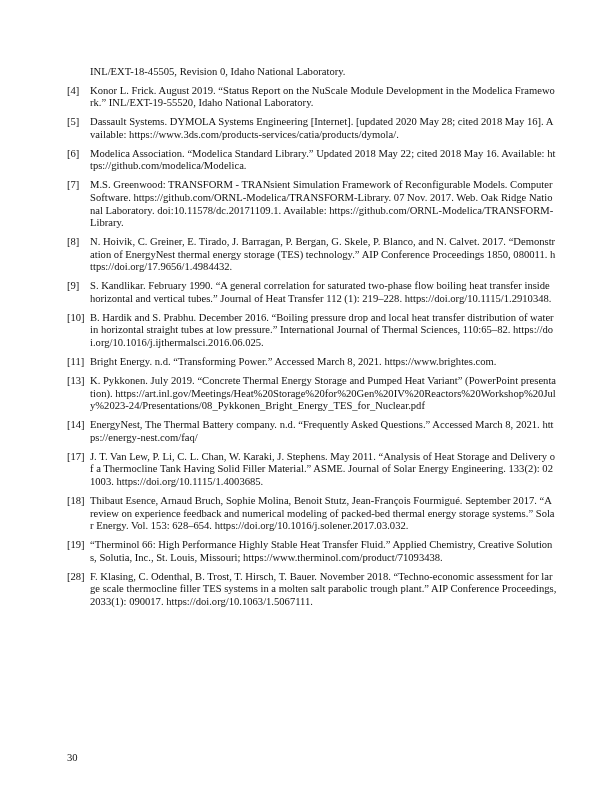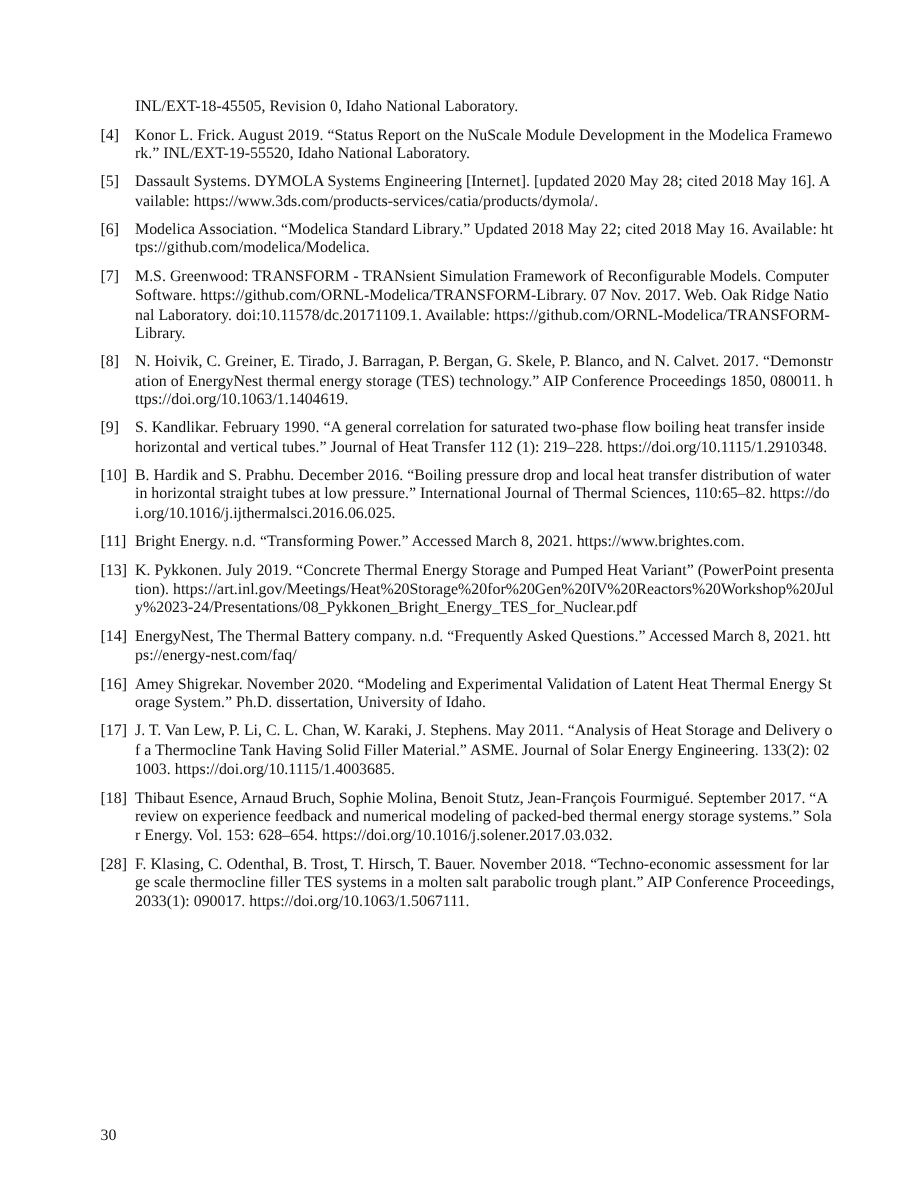--- a/index.html
+++ b/index.html
@@ -31,21 +31,21 @@
     <div class="ref">
         <span class="ref-num">[6]</span>
         <span class="ref-text nobreak">Modelica Association. “Modelica Standard Library.” Updated 2018 May 22; cited 2018 May 16. Available: https://github.com/modelica/Modelica.</span>
       </div>
     <div class="ref">
         <span class="ref-num">[7]</span>
         <span class="ref-text nobreak">M.S. Greenwood: TRANSFORM - TRANsient Simulation Framework of Reconfigurable Models. Computer Software. https://github.com/ORNL-Modelica/TRANSFORM-Library. 07 Nov. 2017. Web. Oak Ridge National Laboratory. doi:10.11578/dc.20171109.1. Available: https://github.com/ORNL-Modelica/TRANSFORM-Library.</span>
       </div>
     <div class="ref">
         <span class="ref-num">[8]</span>
-        <span class="ref-text nobreak">N. Hoivik, C. Greiner, E. Tirado, J. Barragan, P. Bergan, G. Skele, P. Blanco, and N. Calvet.  2017. “Demonstration of EnergyNest thermal energy storage (TES) technology.” AIP Conference Proceedings 1850, 080011. https://doi.org/10.1063/1.1404619.</span>
+        <span class="ref-text nobreak">N. Hoivik, C. Greiner, E. Tirado, J. Barragan, P. Bergan, G. Skele, P. Blanco, and N. Calvet.  2017. “Demonstration of EnergyNest thermal energy storage (TES) technology.” AIP Conference Proceedings 1850, 080011. https://doi.org/17.9656/1.4984432.</span>
       </div>
     <div class="ref">
         <span class="ref-num">[9]</span>
         <span class="ref-text nobreak">S. Kandlikar. February 1990. “A general correlation for saturated two-phase flow boiling heat transfer inside horizontal and vertical tubes.” Journal of Heat Transfer 112 (1): 219–228. https://doi.org/10.1115/1.2910348.</span>
       </div>
     <div class="ref">
         <span class="ref-num">[10]</span>
         <span class="ref-text nobreak">B. Hardik and S. Prabhu. December 2016. “Boiling pressure drop and local heat transfer distribution of water in horizontal straight tubes at low pressure.” International Journal of Thermal Sciences, 110:65–82. https://doi.org/10.1016/j.ijthermalsci.2016.06.025.</span>
       </div>
     <div class="ref">
@@ -54,30 +54,30 @@
       </div>
     <div class="ref">
         <span class="ref-num">[13]</span>
         <span class="ref-text">K. Pykkonen. July 2019. “Concrete Thermal Energy Storage and Pumped Heat Variant” (PowerPoint presentation). https://art.inl.gov/Meetings/Heat%20Storage%20for%20Gen%20IV%20Reactors%20Workshop%20July%2023-24/Presentations/08_Pykkonen_Bright_Energy_TES_for_Nuclear.pdf</span>
       </div>
     <div class="ref">
         <span class="ref-num">[14]</span>
         <span class="ref-text nobreak">EnergyNest, The Thermal Battery company. n.d. “Frequently Asked Questions.” Accessed March 8, 2021. https://energy-nest.com/faq/</span>
       </div>
     <div class="ref">
-        <span class="ref-num">[16]</span>
-        <span class="ref-text nobreak">Amey Shigrekar. November 2020. “Modeling and Experimental Validation of Latent Heat Thermal Energy Storage System.” Ph.D. dissertation, University of Idaho.</span>
-      </div>
-    <div class="ref">
         <span class="ref-num">[17]</span>
         <span class="ref-text nobreak">J. T. Van Lew, P. Li, C. L. Chan, W. Karaki, J. Stephens. May 2011. “Analysis of Heat Storage and Delivery of a Thermocline Tank Having Solid Filler Material.” ASME. Journal of Solar Energy Engineering. 133(2): 021003. https://doi.org/10.1115/1.4003685.</span>
       </div>
     <div class="ref">
         <span class="ref-num">[18]</span>
         <span class="ref-text nobreak">Thibaut Esence, Arnaud Bruch, Sophie Molina, Benoit Stutz, Jean-François Fourmigué. September 2017. “A review on experience feedback and numerical modeling of packed-bed thermal energy storage systems.” Solar Energy. Vol. 153: 628–654. https://doi.org/10.1016/j.solener.2017.03.032.</span>
+      </div>
+    <div class="ref">
+        <span class="ref-num">[19]</span>
+        <span class="ref-text nobreak">“Therminol 66: High Performance Highly Stable Heat Transfer Fluid.” Applied Chemistry, Creative Solutions, Solutia, Inc., St. Louis, Missouri; https://www.therminol.com/product/71093438.</span>
       </div>
     <div class="ref">
         <span class="ref-num">[28]</span>
         <span class="ref-text nobreak">F. Klasing, C. Odenthal, B. Trost, T. Hirsch, T. Bauer. November 2018. “Techno-economic assessment for large scale thermocline filler TES systems in a molten salt parabolic trough plant.” AIP Conference Proceedings, 2033(1): 090017. https://doi.org/10.1063/1.5067111.</span>
       </div>
   </div>
   <div class="page-num">30</div>
 </div>
 
 </body></html>

